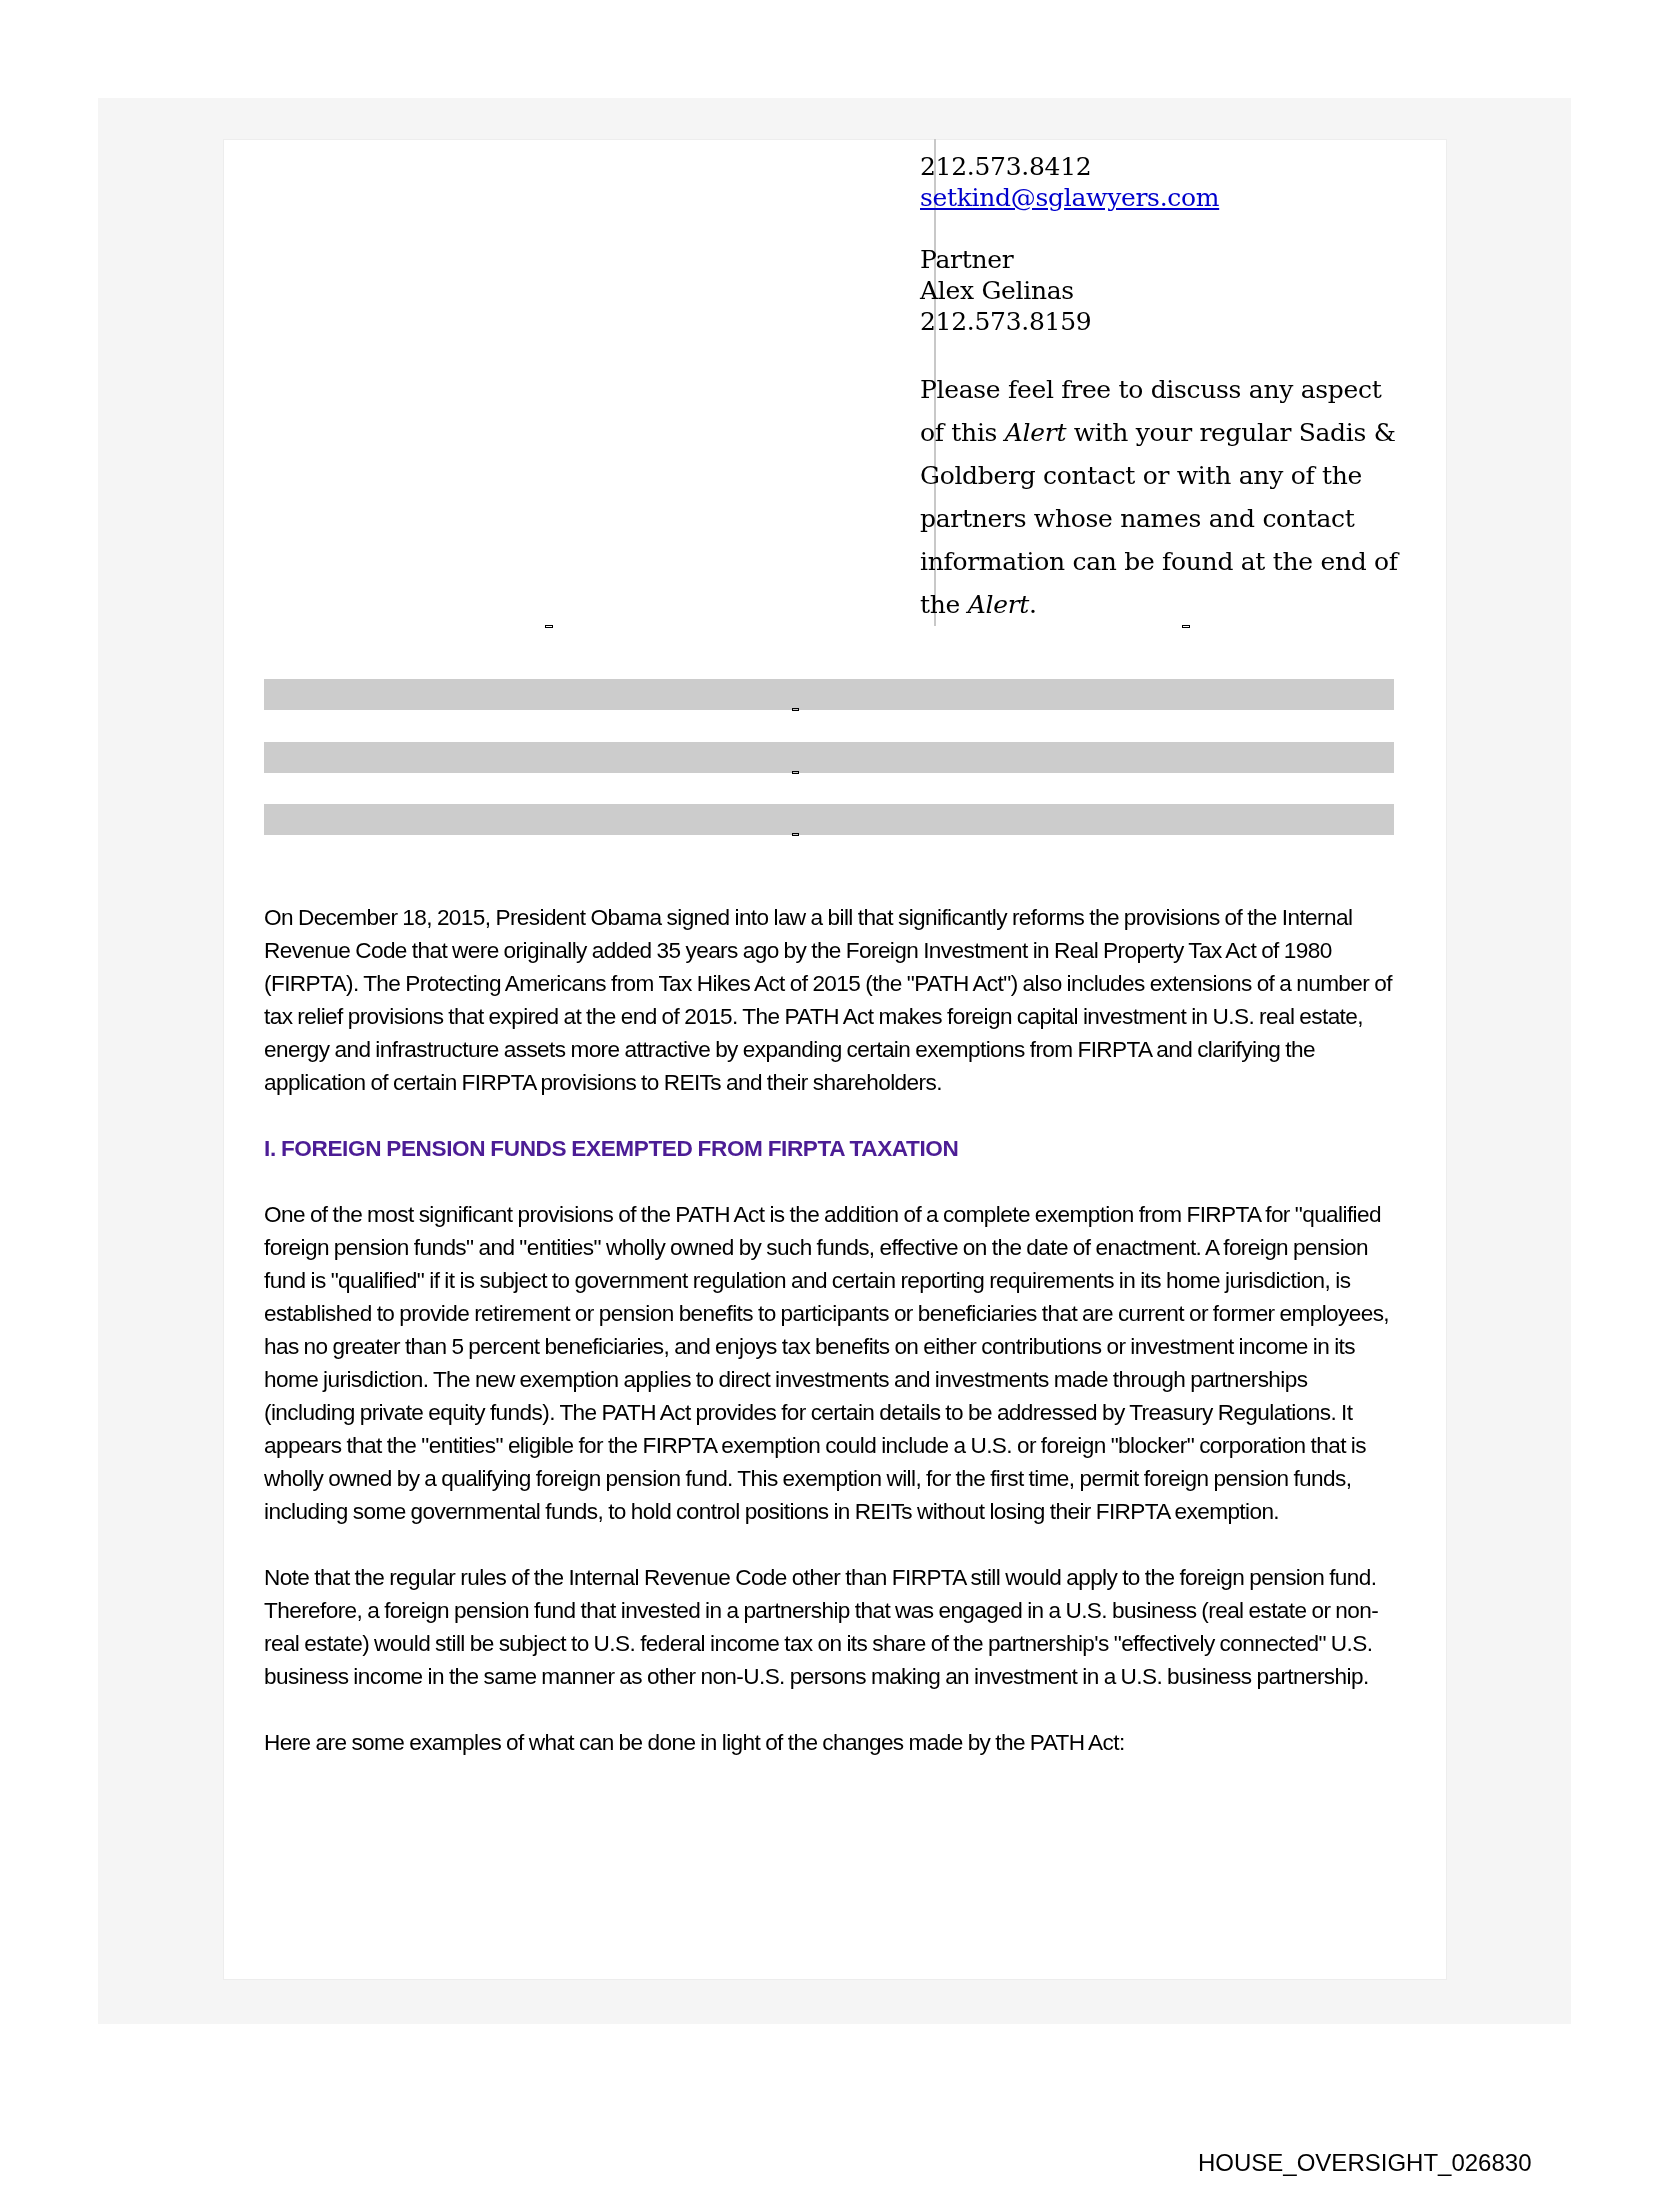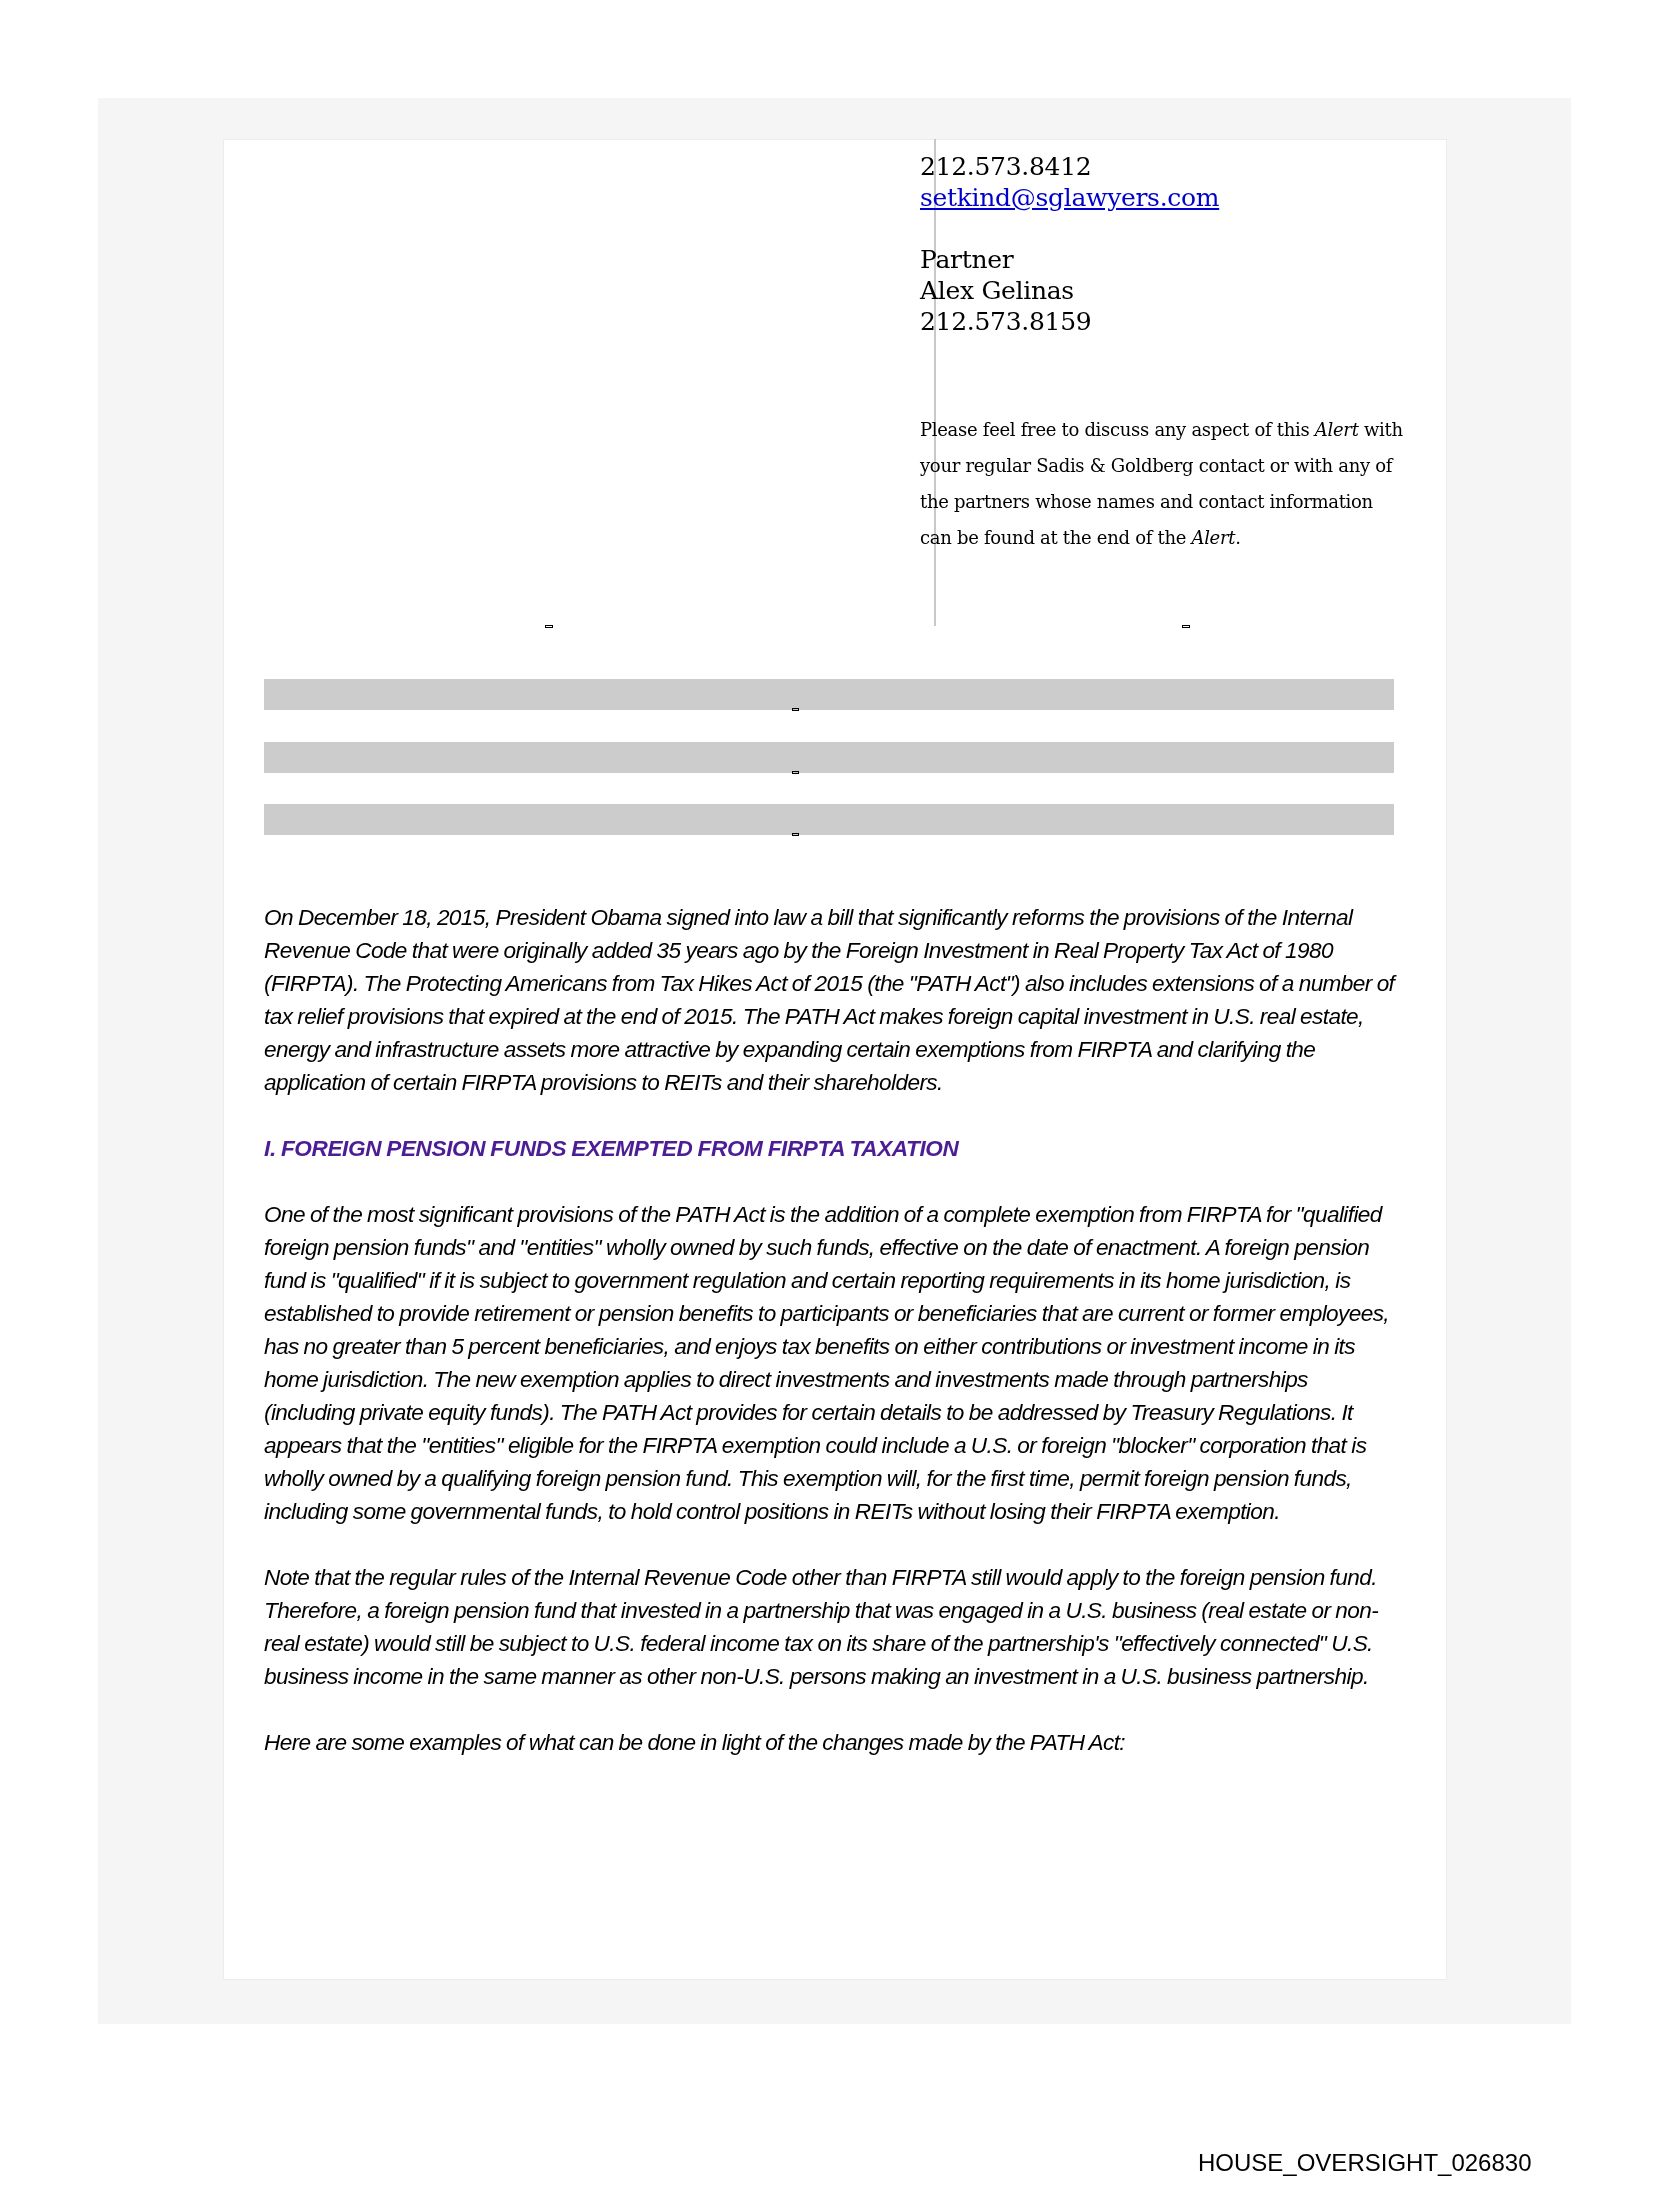--- a/index.html
+++ b/index.html
@@ -4,27 +4,27 @@
 <style>
   html, body { margin:0; padding:0; background:#ffffff; }
   body { width:1669px; height:2205px; position:relative; overflow:hidden; }
   .frame { position:absolute; left:98px; top:98px; width:1473px; height:1926px; background:#F5F5F5; }
   .page { position:absolute; left:223px; top:139px; width:1224px; height:1841px; background:#ffffff; border:1.3px solid #EDEDED; box-sizing:border-box; }
   .divider { position:absolute; left:934px; top:139px; width:2px; height:487px; background:#C8C8C8; }
   .contact { position:absolute; left:920px; top:151px; width:484px; font-family:"DejaVu Serif","Liberation Serif",serif; font-size:25px; line-height:31px; color:#000; letter-spacing:-0.3px; }
   .contact .line { display:block; white-space:nowrap; }
   .contact .gap { display:block; height:31px; }
   .contact a { color:#0000CC; text-decoration:underline; }
-  .contact .note { display:block; font-size:18px; line-height:36px;margin-top:44px; }
+  .contact .note { display:block; font-size:25px; line-height:43px; }
   .contact em { font-style:italic; }
   .mark { position:absolute; width:7.9px; height:2.6px; border:1.3px solid #000; box-sizing:border-box; }
   .redact { position:absolute; left:264px; width:1130px; height:31px; background:#CCCCCC; }
   .redact .mark { left:528px; top:29px; width:6.5px; height:2.6px; }
   .body { position:absolute; left:264px; top:901px; width:1139px; font-family:"Liberation Sans","DejaVu Sans",sans-serif; font-size:22.6px; line-height:33px; color:#000; letter-spacing:-0.6px; word-spacing:-0.7px; }
-  .body p { margin:0 0 33px 0;font-style:italic; }
+  .body p { margin:0 0 33px 0; }
   .body .heading { color:#4c1d95; font-weight:bold; margin:0 0 33px 0; letter-spacing:-0.4px; }
   .stamp { position:absolute; left:1198px; top:2149px; font-family:"Liberation Sans","DejaVu Sans",sans-serif; font-size:24px; color:#000; letter-spacing:0px; }
 </style>
 </head>
 <body>
 
 <div class="frame"></div>
 <div class="page"></div>
 <div class="divider"></div>
 

